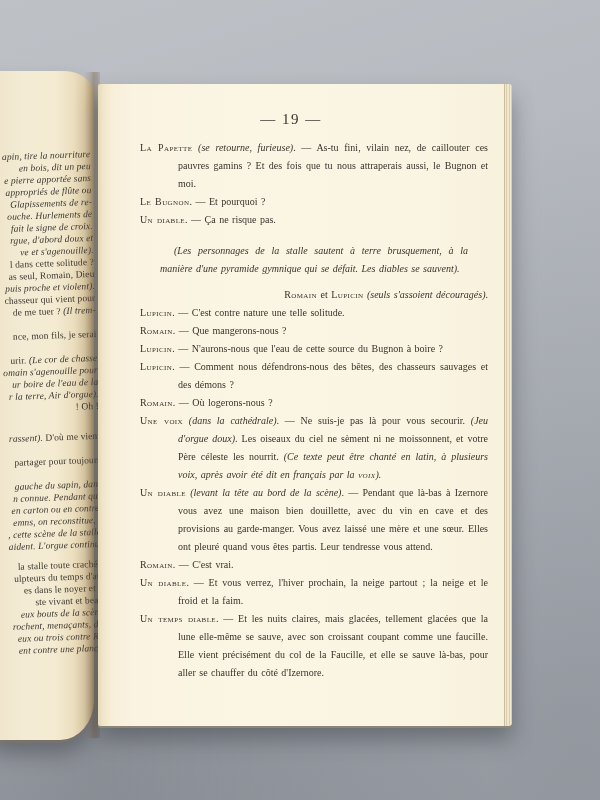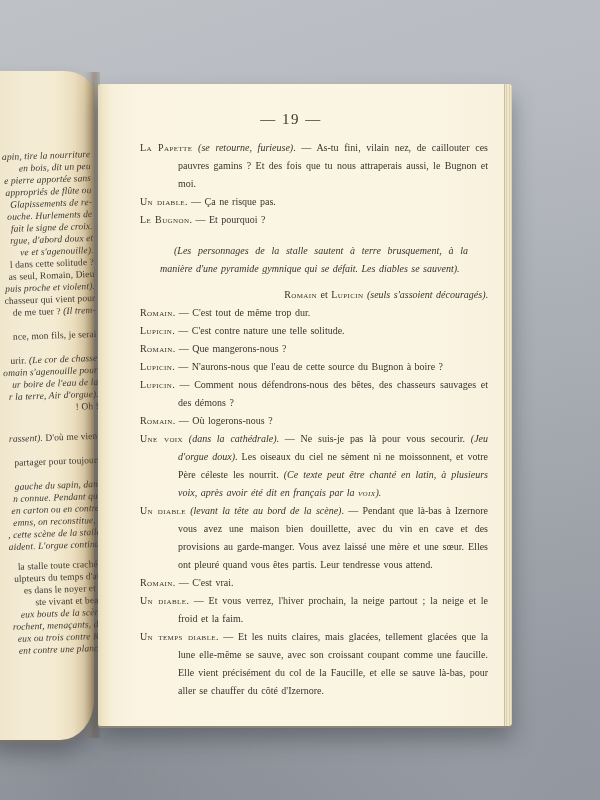--- a/index.html
+++ b/index.html
@@ -95,25 +95,24 @@
       <div class="lline"><span class="it">rochent, menaçants, des</span></div>
       <div class="lline"><span class="it">eux ou trois contre Ro-</span></div>
       <div class="lline"><span class="it">ent contre une planche</span></div>
     </div>
   <div id="gutter-shadow"></div>
   <div id="right-page">
     <div id="right-page-text">
       <div id="page-number">— 19 —</div>
       <div id="paragraphs">
           <p class="para hang"><span class="sc">La Papette</span><span class="it"> (se retourne, furieuse)</span><span>. — As-tu fini, vilain nez, de caillouter ces pauvres gamins ? Et des fois que tu nous attraperais aussi, le Bugnon et moi.</span></p>
+          <p class="para hang"><span class="sc">Le Bugnon</span><span>. — Et pourquoi ?</span></p>
           <p class="para hang"><span class="sc">Un diable</span><span>. — Ça ne risque pas.</span></p>
-          <p class="para hang"><span class="sc">Le Bugnon</span><span>. — Et pourquoi ?</span></p>
           <p class="para direction"><span class="it">(Les personnages de la stalle sautent à terre brusquement, à la manière d'une pyramide gymnique qui se défait. Les diables se sauvent).</span></p>
           <p class="para cast"><span class="sc">Romain</span><span> et </span><span class="sc">Lupicin</span><span class="it"> (seuls s'assoient découragés)</span><span>.</span></p>
-          <p class="para hang"><span class="sc">Romain</span><span>. — C'est tout de même trop dur.</span></p>
           <p class="para hang"><span class="sc">Lupicin</span><span>. — C'est contre nature une telle solitude.</span></p>
           <p class="para hang"><span class="sc">Romain</span><span>. — Que mangerons-nous ?</span></p>
           <p class="para hang"><span class="sc">Lupicin</span><span>. — N'aurons-nous que l'eau de cette source du Bugnon à boire ?</span></p>
           <p class="para hang"><span class="sc">Lupicin</span><span>. — Comment nous défendrons-nous des bêtes, des chasseurs sauvages et des démons ?</span></p>
           <p class="para hang"><span class="sc">Romain</span><span>. — Où logerons-nous ?</span></p>
           <p class="para hang"><span class="sc">Une voix</span><span class="it"> (dans la cathédrale)</span><span>. — Ne suis-je pas là pour vous secourir. </span><span class="it">(Jeu d'orgue doux)</span><span>. Les oiseaux du ciel ne sèment ni ne moissonnent, et votre Père céleste les nourrit. </span><span class="it">(Ce texte peut être chanté en latin, à plusieurs voix, après avoir été dit en français par la </span><span class="it sc">voix</span><span class="it">).</span></p>
           <p class="para hang"><span class="sc">Un diable</span><span class="it"> (levant la tête au bord de la scène)</span><span>. — Pendant que là-bas à Izernore vous avez une maison bien douillette, avec du vin en cave et des provisions au garde-manger. Vous avez laissé une mère et une sœur. Elles ont pleuré quand vous êtes partis. Leur tendresse vous attend.</span></p>
           <p class="para hang"><span class="sc">Romain</span><span>. — C'est vrai.</span></p>
           <p class="para hang"><span class="sc">Un diable</span><span>. — Et vous verrez, l'hiver prochain, la neige partout ; la neige et le froid et la faim.</span></p>
           <p class="para hang"><span class="sc">Un temps diable</span><span>. — Et les nuits claires, mais glacées, tellement glacées que la lune elle-même se sauve, avec son croissant coupant comme une faucille. Elle vient précisément du col de la Faucille, et elle se sauve là-bas, pour aller se chauffer du côté d'Izernore.</span></p>

